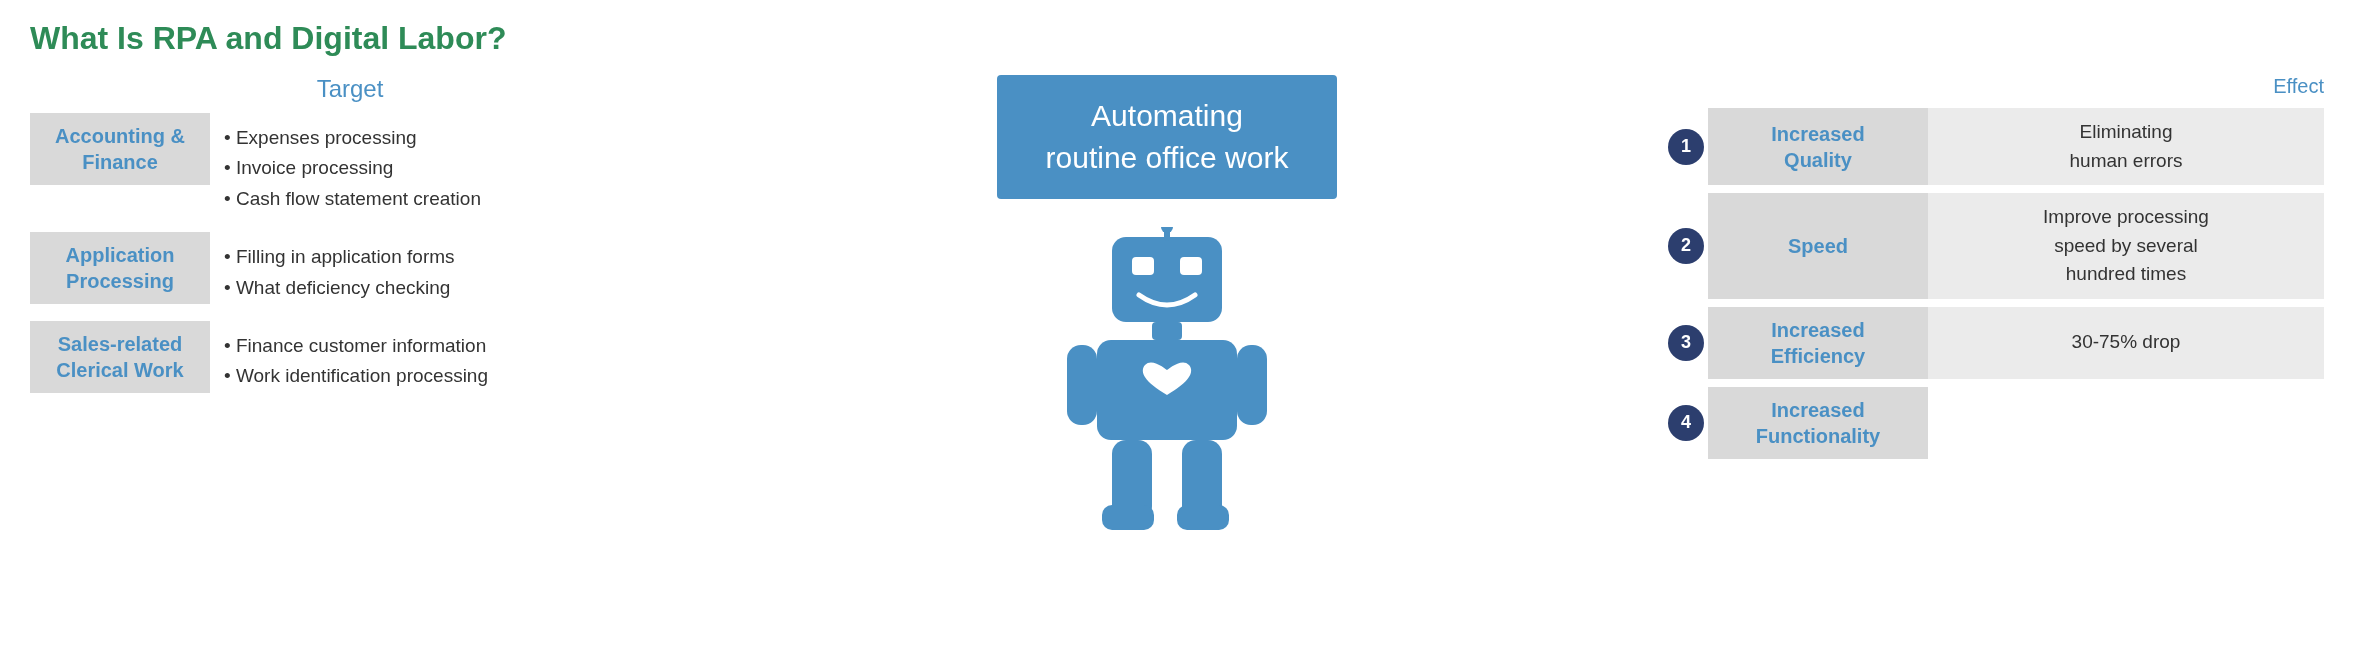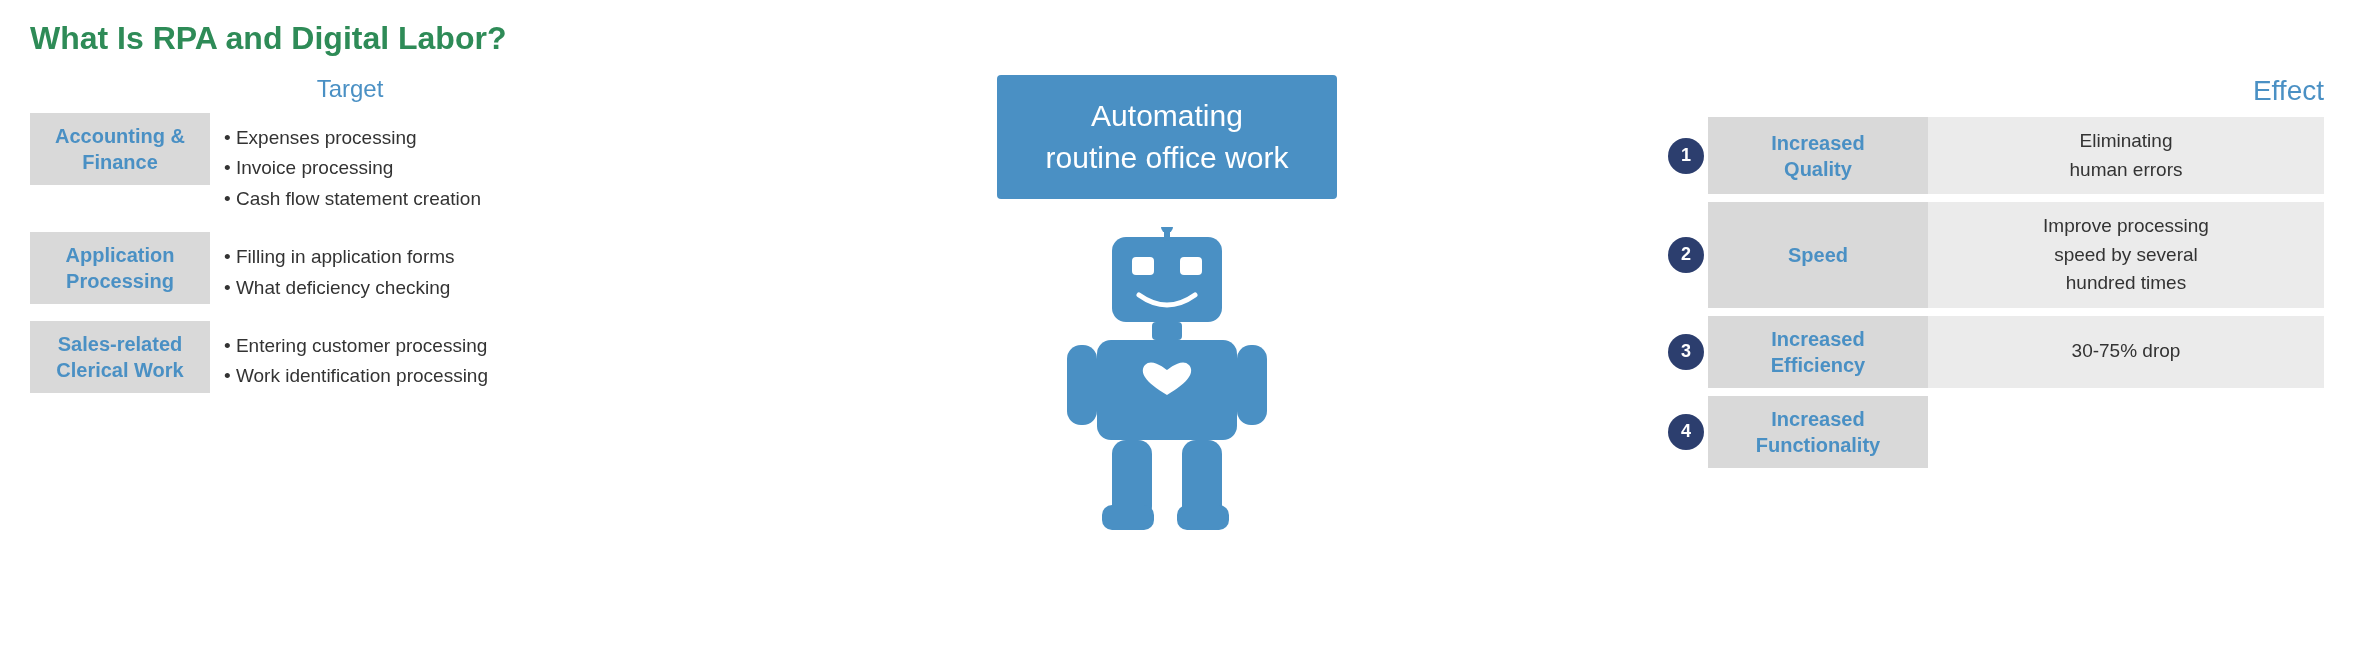--- a/index.html
+++ b/index.html
@@ -99,21 +99,21 @@
       height: 310px;
     }
     
     .effect-section {
       width: 660px;
       flex-shrink: 0;
     }
     .effect-section .section-label {
       text-align: right;
       color: #4a90c4;
-      font-size: 28px;
+      font-size: 20px;
       margin-bottom: 10px;
     }
     .effect-rows {
       display: flex;
       flex-direction: column;
       gap: 8px;
     }
     .effect-row {
       display: flex;
       flex-direction: row;
@@ -192,21 +192,21 @@
             <ul>
               <li>Filling in application forms</li>
               <li>What deficiency checking</li>
             </ul>
           </div>
         </div>
         <div class="target-row">
           <div class="target-label">Sales-related<br>Clerical Work</div>
           <div class="target-bullets">
             <ul>
-              <li>Entering customer processing</li>
+              <li>Finance customer information</li>
               <li>Work identification processing</li>
             </ul>
           </div>
         </div>
       </div>
   </div>
 
   <div class="center-section">
     <div class="automating-box" id="automating-box">Automating<br>routine office work</div>
     <div class="robot-container">

